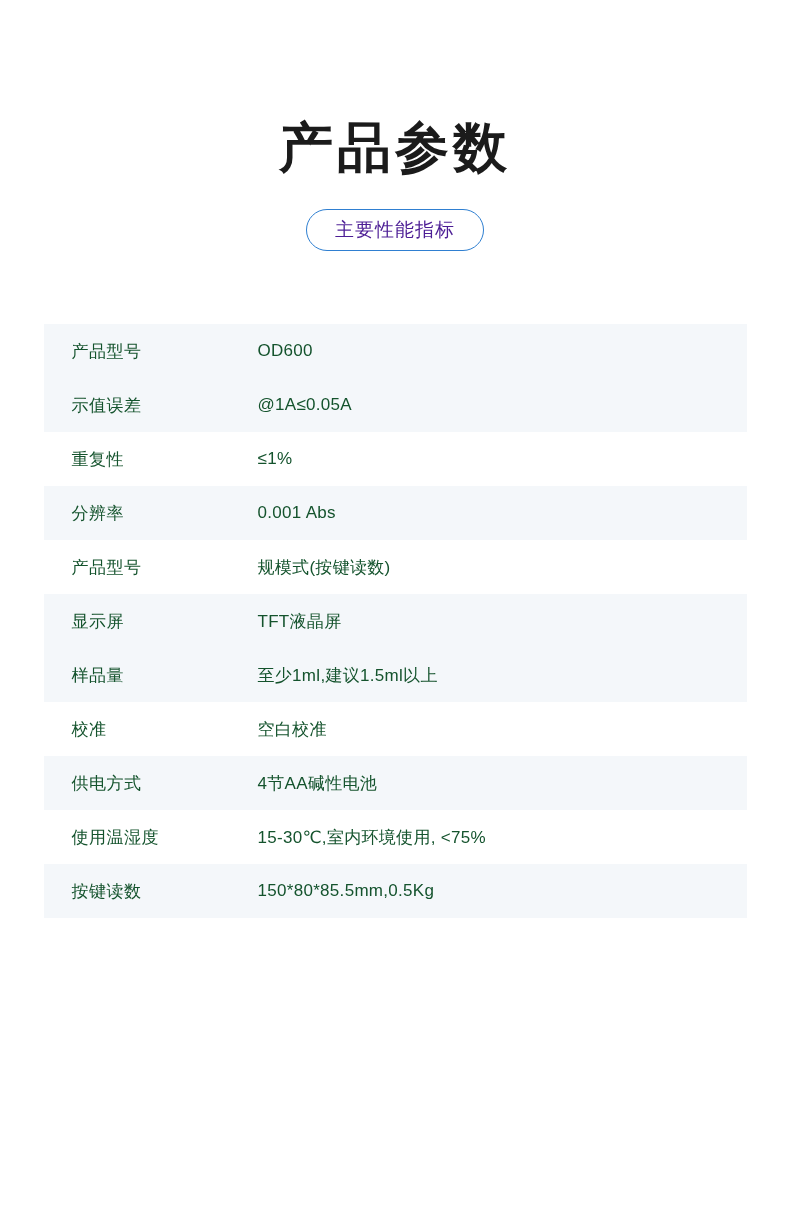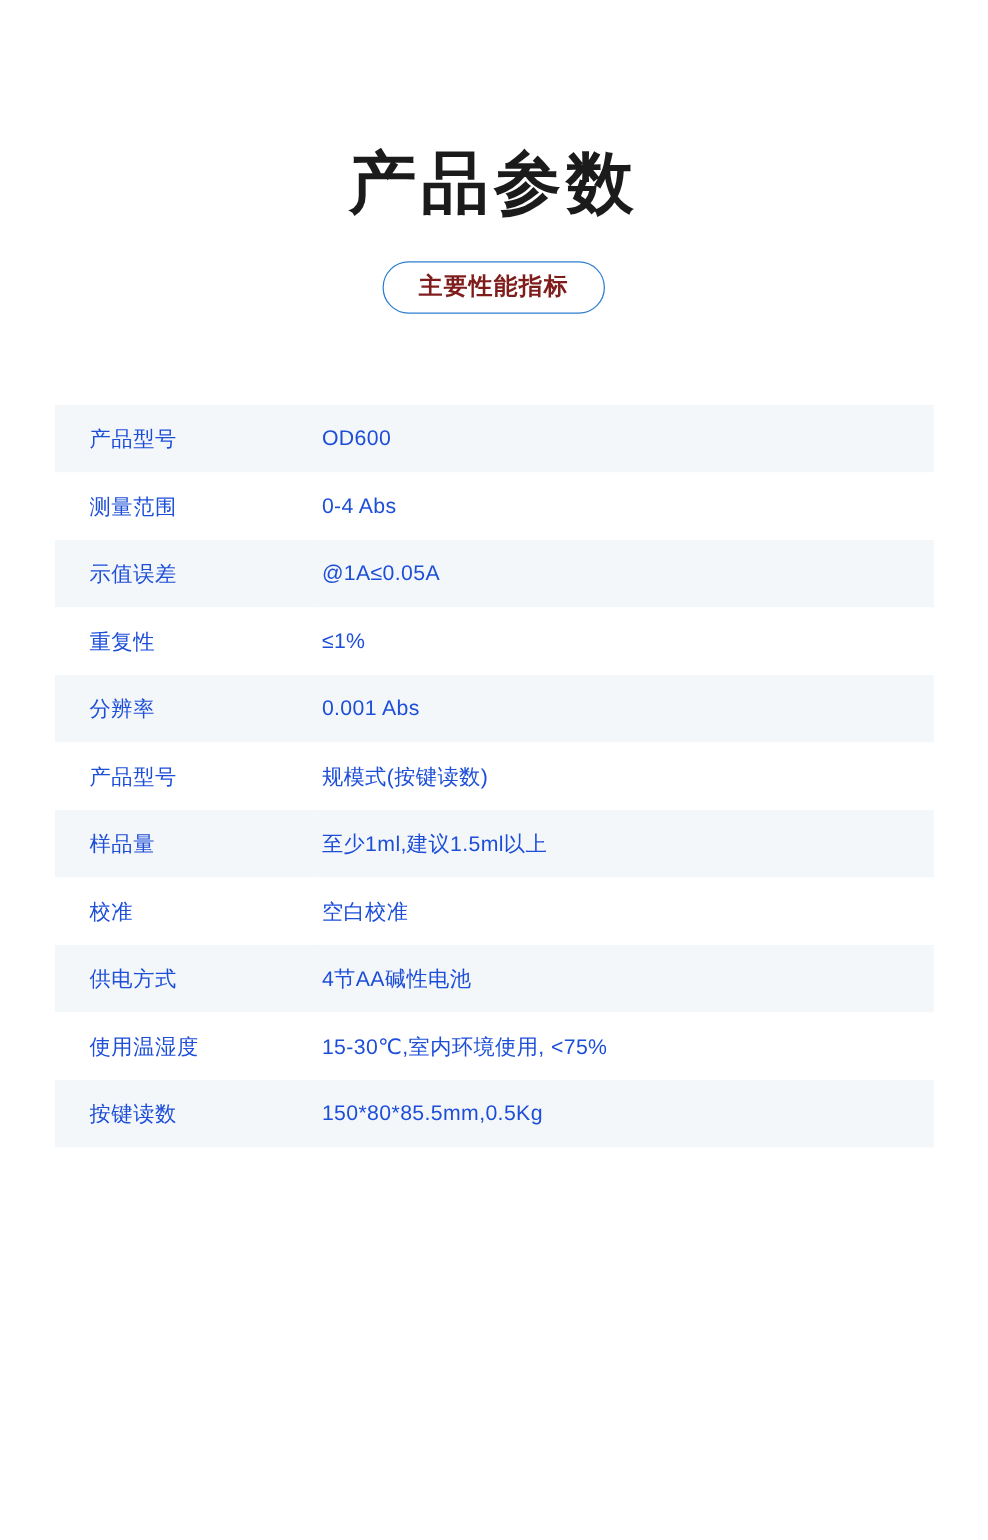--- a/index.html
+++ b/index.html
@@ -32,48 +32,47 @@
     line-height: 1.1;
   }
   .subtitle-wrap {
     display: flex;
     justify-content: center;
     margin-top: 32px;
   }
   .subtitle {
     border: 1px solid #2f7fd1;
     border-radius: 22px;
-    color: #7f1d1d;
+    color: #4c1d95;
     font-size: 19px;
     padding: 10px 28px 11px 28px;
     letter-spacing: 1px;
     line-height: 1;
     background: #ffffff;
-    font-weight: bold;
   }
   .table {
     margin: 73px auto 0 auto;
     width: 703px;
     border-collapse: collapse;
     table-layout: fixed;
   }
   .table tr {
     height: 54px;
   }
   .table tr.odd {
     background: #f4f7fa;
   }
   .table tr.even {
     background: #ffffff;
   }
   .table td {
     padding: 0;
     vertical-align: middle;
     font-size: 17px;
-    color: #1d4ed8;
+    color: #14532d;
   }
   .table td.label {
     width: 182px;
     padding-left: 28px;
     letter-spacing: 0.5px;
   }
   .table td.value {
     padding-left: 4px;
     letter-spacing: 0.3px;
   }
@@ -88,39 +87,39 @@
   <div class="subtitle-wrap">
     <div class="subtitle">主要性能指标</div>
   </div>
 
   <table class="table">
     <tbody>
         <tr class="odd">
           <td class="label">产品型号</td>
           <td class="value">OD600</td>
         </tr>
-        <tr class="even">
-          <td class="label">测量范围</td>
-          <td class="value">0-4 Abs</td>
-        </tr>
         <tr class="odd">
           <td class="label">示值误差</td>
           <td class="value">@1A≤0.05A</td>
         </tr>
         <tr class="even">
           <td class="label">重复性</td>
           <td class="value">≤1%</td>
         </tr>
         <tr class="odd">
           <td class="label">分辨率</td>
           <td class="value">0.001 Abs</td>
         </tr>
         <tr class="even">
           <td class="label">产品型号</td>
           <td class="value">规模式(按键读数)</td>
+        </tr>
+        <tr class="odd">
+          <td class="label">显示屏</td>
+          <td class="value">TFT液晶屏</td>
         </tr>
         <tr class="odd">
           <td class="label">样品量</td>
           <td class="value">至少1ml,建议1.5ml以上</td>
         </tr>
         <tr class="even">
           <td class="label">校准</td>
           <td class="value">空白校准</td>
         </tr>
         <tr class="odd">

